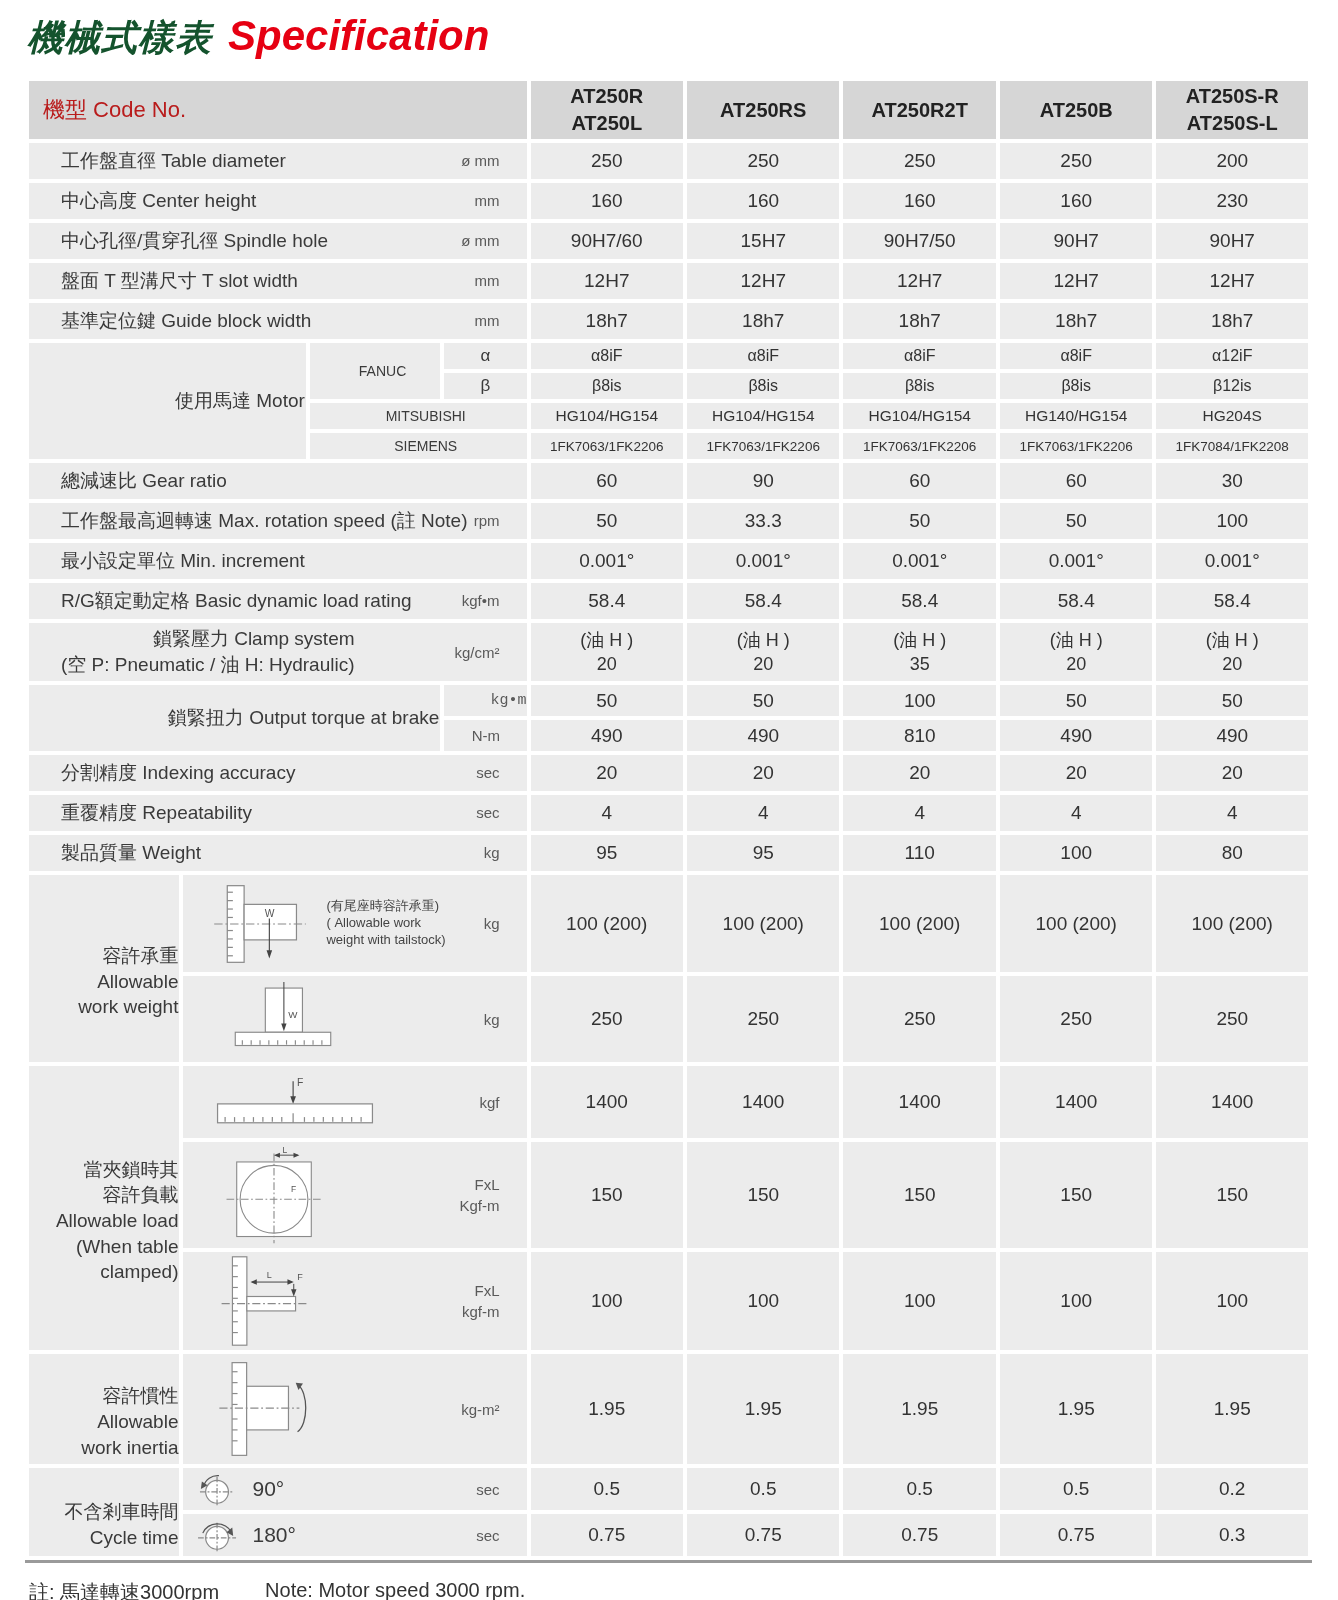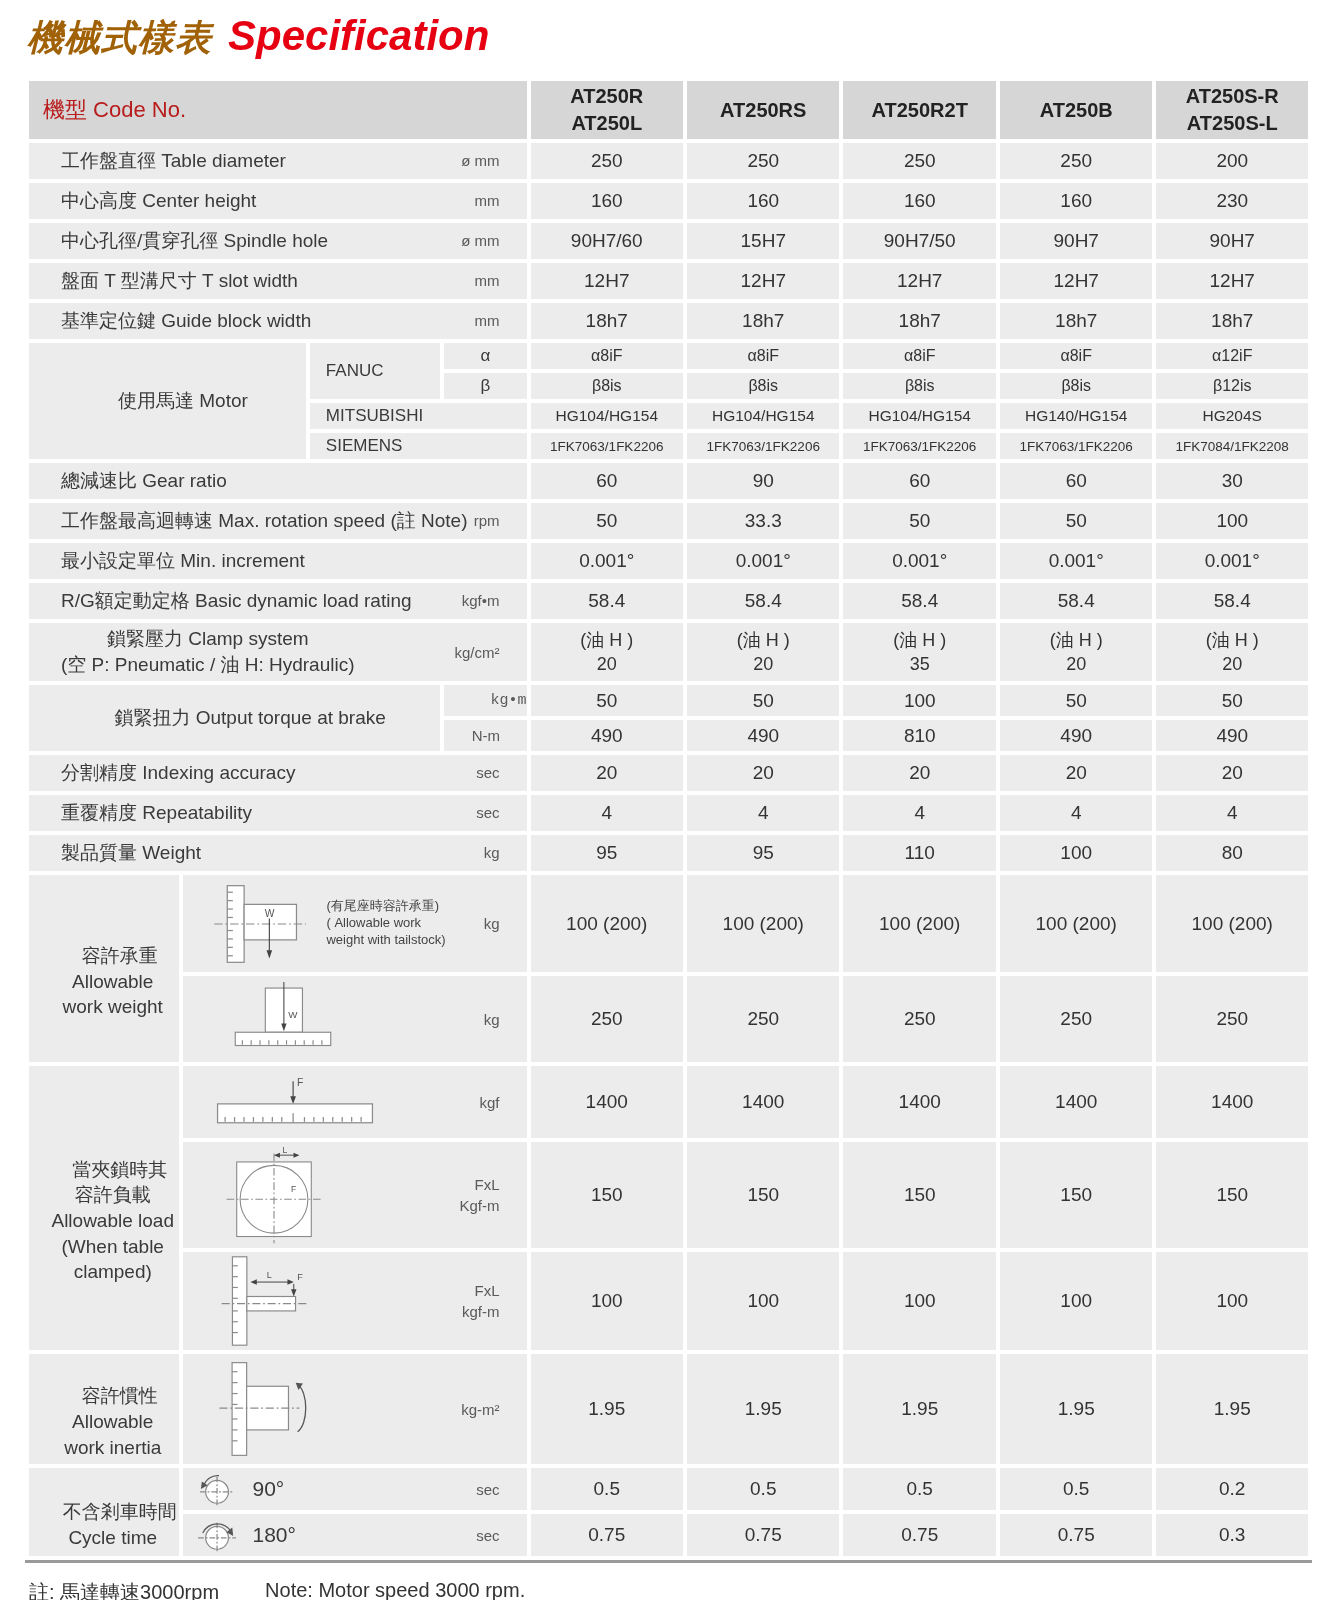--- a/index.html
+++ b/index.html
@@ -1,32 +1,32 @@
 <!DOCTYPE html>
 <html><head>
 <meta charset="utf-8">
 <style>
   html,body{margin:0;padding:0;background:#fff;}
   body{width:1338px;height:1600px;font-family:"Liberation Sans","DejaVu Sans",sans-serif;color:#3c3c3c;}
   .page{padding:10px 25px 0 25px;}
   .titlebar{display:flex;align-items:baseline;margin:2px 0 14px 2px;}
-  .title-zh{font-size:36px;font-weight:bold;font-style:italic;color:#a16207;letter-spacing:1px;}
+  .title-zh{font-size:36px;font-weight:bold;font-style:italic;color:#14532d;letter-spacing:1px;}
   .title-en{font-size:42px;font-weight:bold;font-style:italic;color:#e60012;margin-left:16px;}
   table.spec{border-collapse:separate;border-spacing:4px;table-layout:fixed;width:1287px;}
   td{background:#ececec;vertical-align:middle;overflow:hidden;}
   td.hd{background:#d6d6d6;}
   .hdl{font-size:22px;text-align:left;padding-left:14px;color:#b91c1c;}
   .hdm{font-weight:bold;font-size:20px;text-align:center;white-space:pre-line;line-height:1.12;color:#222;}
-  .lbl{text-align:center;font-size:19px;color:#3a3a3a;padding-left:18px;}
+  .lbl{text-align:right;font-size:19px;color:#3a3a3a;padding-left:18px;}
   .lr{display:flex;justify-content:space-between;align-items:center;width:100%;}
   .lt{padding-left:14px;white-space:pre-line;line-height:1.35;}
   .u{color:#5a5a5a;font-size:15px;padding-right:26px;white-space:nowrap;}
   .v{text-align:center;font-size:19px;color:#333;}
   .pre{white-space:pre-line;line-height:1.35;}
-  .b{font-size:17px;text-align:left;padding-left:16px;color:#3a3a3a;}
+  .b{font-size:14px;text-align:center;padding-left:16px;color:#3a3a3a;}
   .g{text-align:center;font-size:17px;color:#3a3a3a;}
   .vg{font-size:16px;}
   .vm{font-size:15.5px;}
   .vs{font-size:13.5px;}
   .vsm{font-size:18px;}
   tr.h56>td{height:56px;} tr.h34>td{height:34px;} tr.h24>td{height:24px;} tr.h29>td{height:29px;}
   tr.h95>td{height:95px;} tr.h84>td{height:84px;}
   tr.h70>td{height:70px;} tr.h104>td{height:104px;} tr.h96>td{height:96px;}
   tr.h108>td{height:108px;} tr.h40>td{height:40px;}
   .icflex{display:flex;align-items:center;height:100%;}

